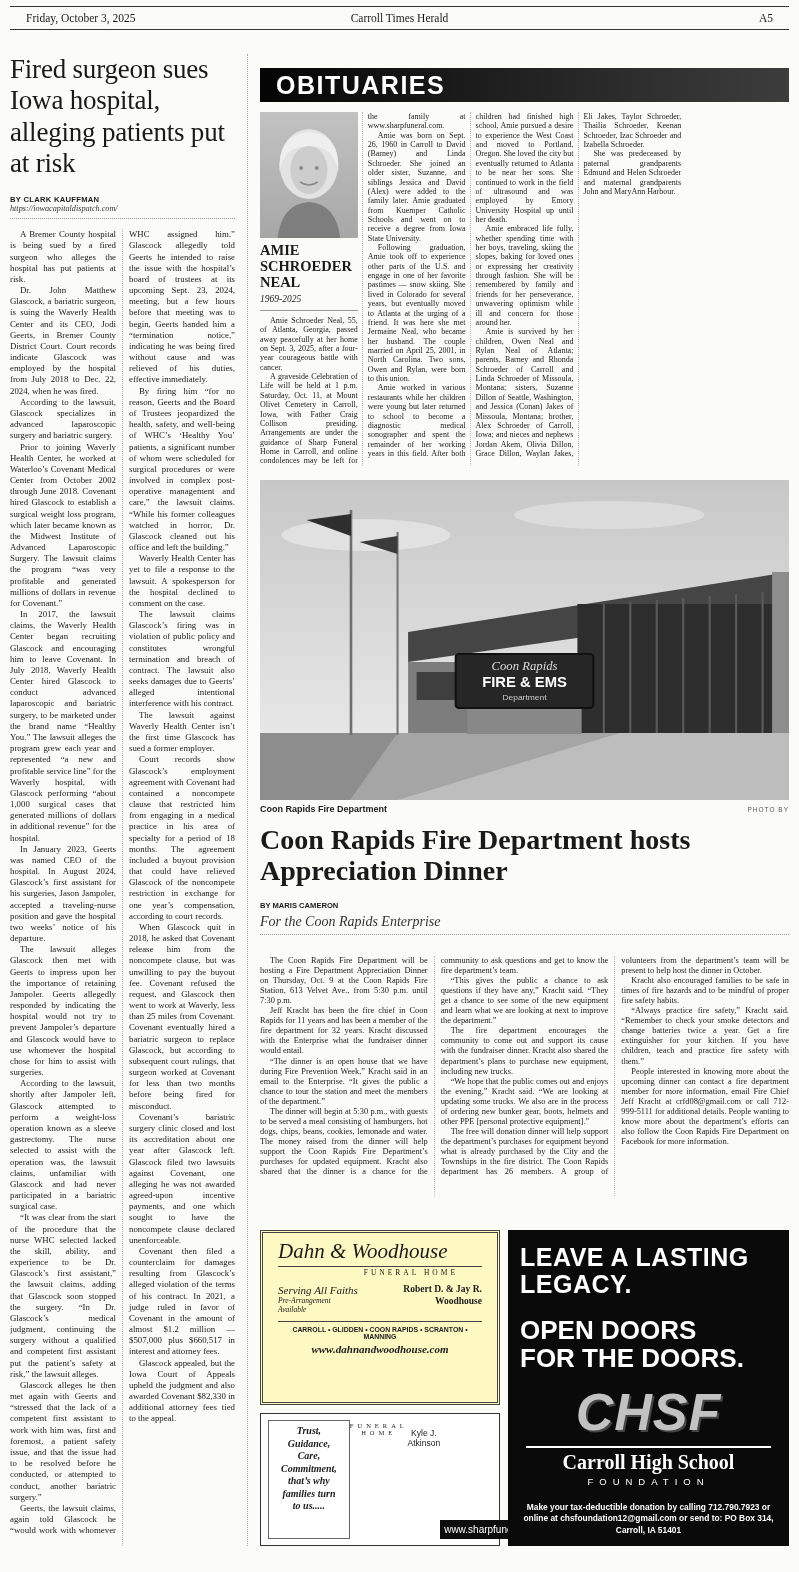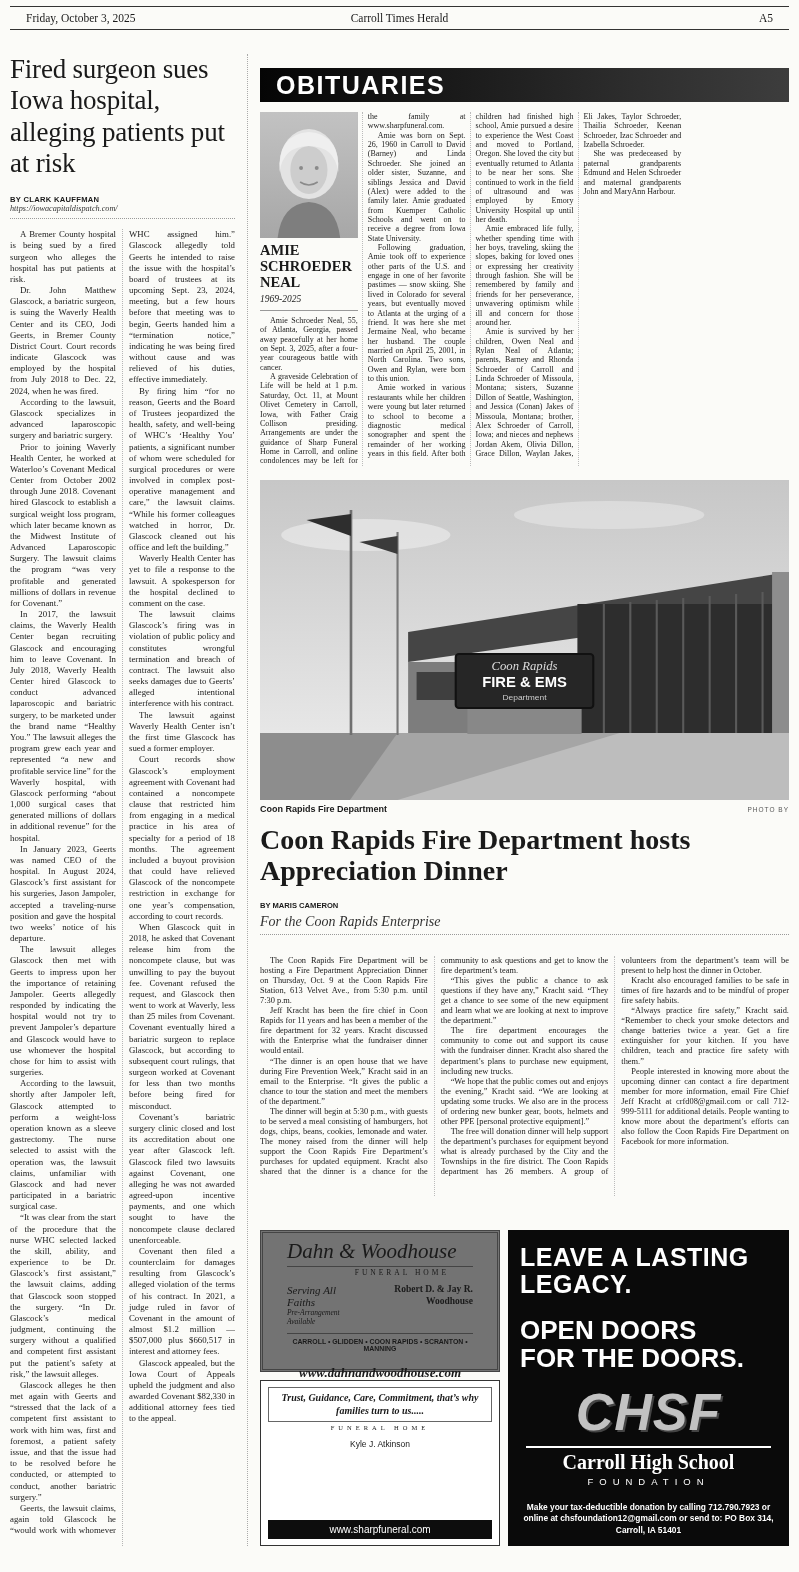--- a/index.html
+++ b/index.html
@@ -60,30 +60,30 @@
   .byline2 .by { font-family:"Liberation Sans","DejaVu Sans",sans-serif; font-weight:bold; font-size:7.6px; }
   .byline2 .sub { font-style:italic; font-size:14px; color:#333; }
   .body-3col {
     margin-top:21px; height:240px; overflow:hidden;
     column-count:3; column-gap:13px; column-fill:auto; column-rule:1px dotted #bbb;
     font-size:8.4px; line-height:1.2; text-align:justify; hyphens:auto;
   }
   
   .ads-row { margin-top:auto; display:flex; gap:8px; height:316px; }
   .ads-left { width:240px; display:flex; flex-direction:column; gap:8px; }
-  .ad-dahn { height:142px; border:3px double #444; padding:6px 24px; background:#737373; }
+  .ad-dahn { height:175px; border:3px double #444; padding:6px 15px; background:#fef9c3; }
   .dahn-title { font-style:italic; font-size:21px; border-bottom:1px solid #444; padding-bottom:2px; white-space:nowrap; }
   .dahn-sub { font-size:7.5px; letter-spacing:3px; text-align:right; padding-right:24px; margin-top:1px; }
   .dahn-mid { display:flex; justify-content:space-between; margin-top:7px; }
   .dahn-faiths { font-style:italic; font-size:11px; }
   .dahn-pre { font-style:italic; font-size:7.5px; }
   .dahn-names { font-weight:bold; font-size:9.5px; text-align:right; line-height:1.25; }
   .dahn-locs { margin-top:7px; border-top:1px solid #444; padding-top:4px; text-align:center; font-family:"Liberation Sans","DejaVu Sans",sans-serif; font-weight:bold; font-size:6.9px; }
-  .dahn-web { margin-top:13px; text-align:center; font-style:italic; font-weight:bold; font-size:13px; }
-  .ad-sharp { flex:1; border:1px solid #333; background:#fff; padding:6px 7px; display:flex; flex-direction:column; }
+  .dahn-web { margin-top:3px; text-align:center; font-style:italic; font-weight:bold; font-size:11px; }
+  .ad-sharp { flex:1; border:1px solid #333; background:#fff; padding:6px 7px; display:flex; }
   .sharp-tagline { border:1px solid #666; font-style:italic; font-weight:bold; font-size:10px; text-align:center; padding:4px 12px; line-height:1.25; }
   .sharp-script { font-style:italic; font-size:37px; text-align:center; margin-top:4px; line-height:1; }
   .sharp-sub { text-align:center; font-size:6.5px; letter-spacing:4px; margin-top:2px; }
   .sharp-person { text-align:center; font-family:"Liberation Sans","DejaVu Sans",sans-serif; font-size:8.5px; margin-top:8px; }
   .sharp-bar { margin-top:auto; background:#0d0d0d; color:#fff; text-align:center; font-family:"Liberation Sans","DejaVu Sans",sans-serif; font-size:10px; padding:4px 4px; }
   .ad-chsf { flex:1; background:#0a0a0a; color:#fff; padding:14px 12px 10px 12px; display:flex; flex-direction:column; font-family:"Liberation Sans","DejaVu Sans",sans-serif; }
   .chsf-l1,.chsf-l2 { font-weight:bold; font-size:25px; line-height:1.08; letter-spacing:.5px; }
   .chsf-l3,.chsf-l4 { font-weight:bold; font-size:26px; line-height:1.08; }
   .chsf-l3 { margin-top:18px; }
   .chsf-logo { text-align:center; font-size:52px; font-weight:bold; font-style:italic; color:#c2c2c2; letter-spacing:1px; margin-top:14px; line-height:1; text-shadow:2px 2px 0 #444; }

